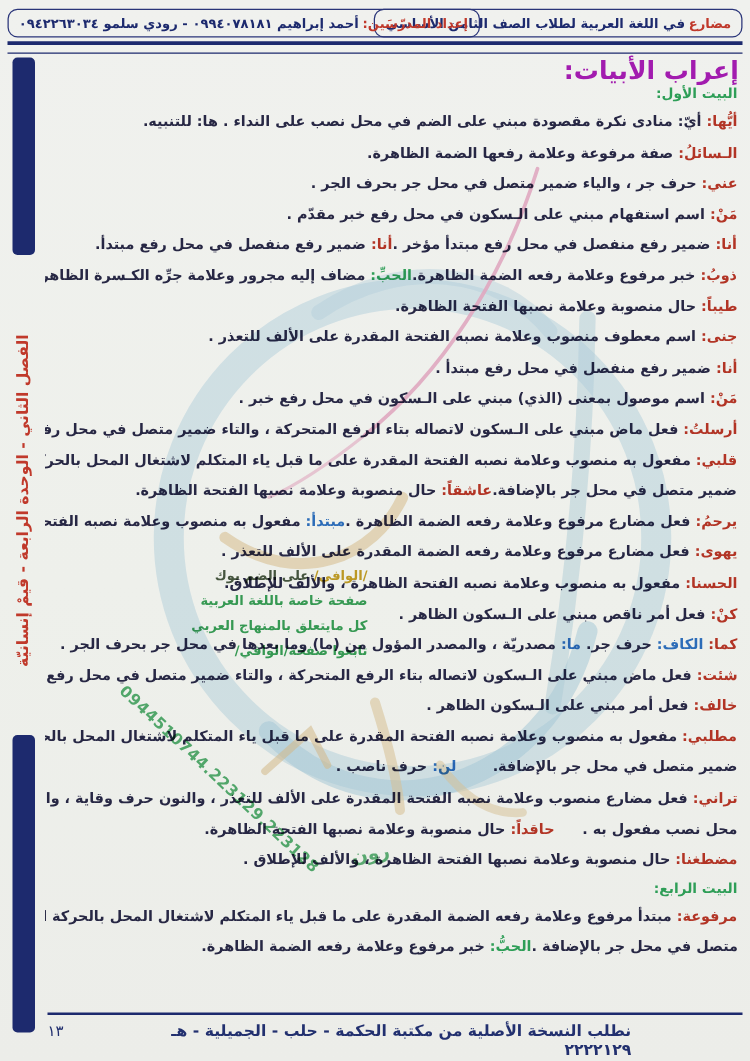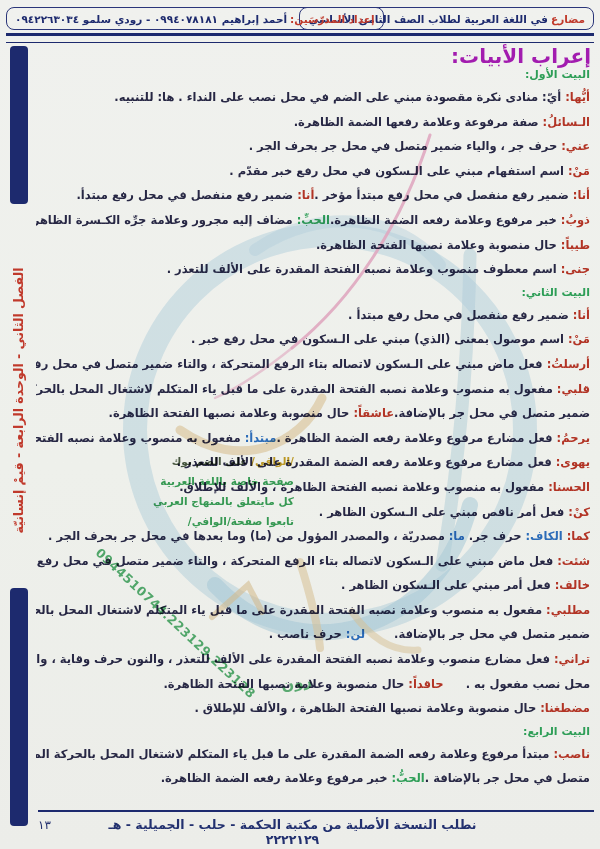--- a/index.html
+++ b/index.html
@@ -66,21 +66,21 @@
     mix-blend-mode:multiply;
   }
   .wm-word{
     position:absolute;left:281px;top:674px;z-index:3;pointer-events:none;
     transform:rotate(-10deg);font-size:15px;font-weight:bold;color:rgba(58,163,90,.8);
     mix-blend-mode:multiply;
   }
   
   .footer-rule{position:absolute;left:38px;right:6px;top:810px;border-top:2.8px solid #1d2a6e}
   .footer-text{
-    position:absolute;top:817px;left:80px;right:95px;text-align:center;direction:rtl;
+    position:absolute;top:817px;left:80px;right:95px;direction:rtl;
     font-size:12.5px;font-weight:bold;color:#22306f;
   }
   .page-num{position:absolute;top:818px;left:38px;font-size:12px;font-weight:normal;color:#22306f}
 </style>
 </head>
 <body>
 
 <div class="hdr-box" id="hdr-right">
   <span class="hdr-accent">مضارع</span>
   <span>في اللغة العربية لطلاب الصف الثامن الأساسي</span>
@@ -108,21 +108,20 @@
     <div class="line split ind2">
       <span class="seg"><span class="c-lead">أنا: </span><span class="c-body">ضمير رفع منفصل في محل رفع مبتدأ مؤخر .</span></span>
       <span class="seg"><span class="c-lead">أنا: </span><span class="c-body">ضمير رفع منفصل في محل رفع مبتدأ.</span></span>
     </div>
     <div class="line split ind1">
       <span class="seg"><span class="c-lead">ذوبُ: </span><span class="c-body">خبر مرفوع وعلامة رفعه الضمة الظاهرة.</span></span>
       <span class="seg"><span class="c-green">الحبِّ: </span><span class="c-body">مضاف إليه مجرور وعلامة جرِّه الكـسرة الظاهرة.</span></span>
     </div>
     <div class="line"><span class="seg"><span class="c-lead">طيباً: </span><span class="c-body">حال منصوبة وعلامة نصبها الفتحة الظاهرة.</span></span></div>
     <div class="line"><span class="seg"><span class="c-lead">جنى: </span><span class="c-body">اسم معطوف منصوب وعلامة نصبه الفتحة المقدرة على الألف للتعذر .</span></span></div>
-    <div class="sec-heading">البيت الثاني:</div>
     <div class="line"><span class="seg"><span class="c-lead">أنا: </span><span class="c-body">ضمير رفع منفصل في محل رفع مبتدأ .</span></span></div>
     <div class="line"><span class="seg"><span class="c-lead">مَنْ: </span><span class="c-body">اسم موصول بمعنى (الذي) مبني على الـسكون في محل رفع خبر .</span></span></div>
     <div class="line"><span class="seg"><span class="c-lead">أرسلتُ: </span><span class="c-body">فعل ماض مبني على الـسكون لاتصاله بتاء الرفع المتحركة ، والتاء ضمير متصل في محل رفع فاعل .</span></span></div>
     <div class="line"><span class="seg"><span class="c-lead">قلبي: </span><span class="c-body">مفعول به منصوب وعلامة نصبه الفتحة المقدرة على ما قبل ياء المتكلم لاشتغال المحل بالحركة المناسبة ، واليـاء</span></span></div>
     <div class="line split ind2">
       <span class="seg"><span class="c-body">ضمير متصل في محل جر بالإضافة.</span></span>
       <span class="seg"><span class="c-lead">عاشقاً: </span><span class="c-body">حال منصوبة وعلامة نصبها الفتحة الظاهرة.</span></span>
     </div>
     <div class="line split">
       <span class="seg"><span class="c-lead">يرحمُ: </span><span class="c-body">فعل مضارع مرفوع وعلامة رفعه الضمة الظاهرة .</span></span>
@@ -139,21 +138,21 @@
       <span class="seg"><span class="c-body">ضمير متصل في محل جر بالإضافة.</span></span>
       <span class="seg"><span class="c-blue">لن: </span><span class="c-body">حرف ناصب .</span></span>
     </div>
     <div class="line"><span class="seg"><span class="c-lead">تراني: </span><span class="c-body">فعل مضارع منصوب وعلامة نصبه الفتحة المقدرة على الألف للتعذر ، والنون حرف وقاية ، والياء ضـمير متصـل في</span></span></div>
     <div class="line split ind2">
       <span class="seg"><span class="c-body">محل نصب مفعول به .</span></span>
       <span class="seg"><span class="c-lead">حاقداً: </span><span class="c-body">حال منصوبة وعلامة نصبها الفتحة الظاهرة.</span></span>
     </div>
     <div class="line"><span class="seg"><span class="c-lead">مضطغنا: </span><span class="c-body">حال منصوبة وعلامة نصبها الفتحة الظاهرة ، والألف للإطلاق .</span></span></div>
     <div class="sec-heading">البيت الرابع:</div>
-    <div class="line"><span class="seg"><span class="c-lead">ناصب: </span><span class="c-body">مبتدأ مرفوع وعلامة رفعه الضمة المقدرة على ما قبل ياء المتكلم لاشتغال المحل بالحركة المناسبة ، واليـاء ضـمير</span></span></div>
+    <div class="line"><span class="seg"><span class="c-lead">مرفوعة: </span><span class="c-body">مبتدأ مرفوع وعلامة رفعه الضمة المقدرة على ما قبل ياء المتكلم لاشتغال المحل بالحركة المناسبة ، واليـاء ضـمير</span></span></div>
     <div class="line split ind2">
       <span class="seg"><span class="c-body">متصل في محل جر بالإضافة .</span></span>
       <span class="seg"><span class="c-green">الحبُّ: </span><span class="c-body">خبر مرفوع وعلامة رفعه الضمة الظاهرة.</span></span>
     </div>
   </div>
 
 <svg class="stamp" width="600" height="849" viewBox="0 0 600 849">
   <g fill="none" stroke-linecap="round">
     <circle cx="330" cy="430" r="195" stroke="#b5d6ea" stroke-width="24" opacity="0.45"></circle>
     <path d="M 215,585 C 300,675 440,630 470,505" stroke="#aed3e8" stroke-width="16" opacity="0.5"></path>

